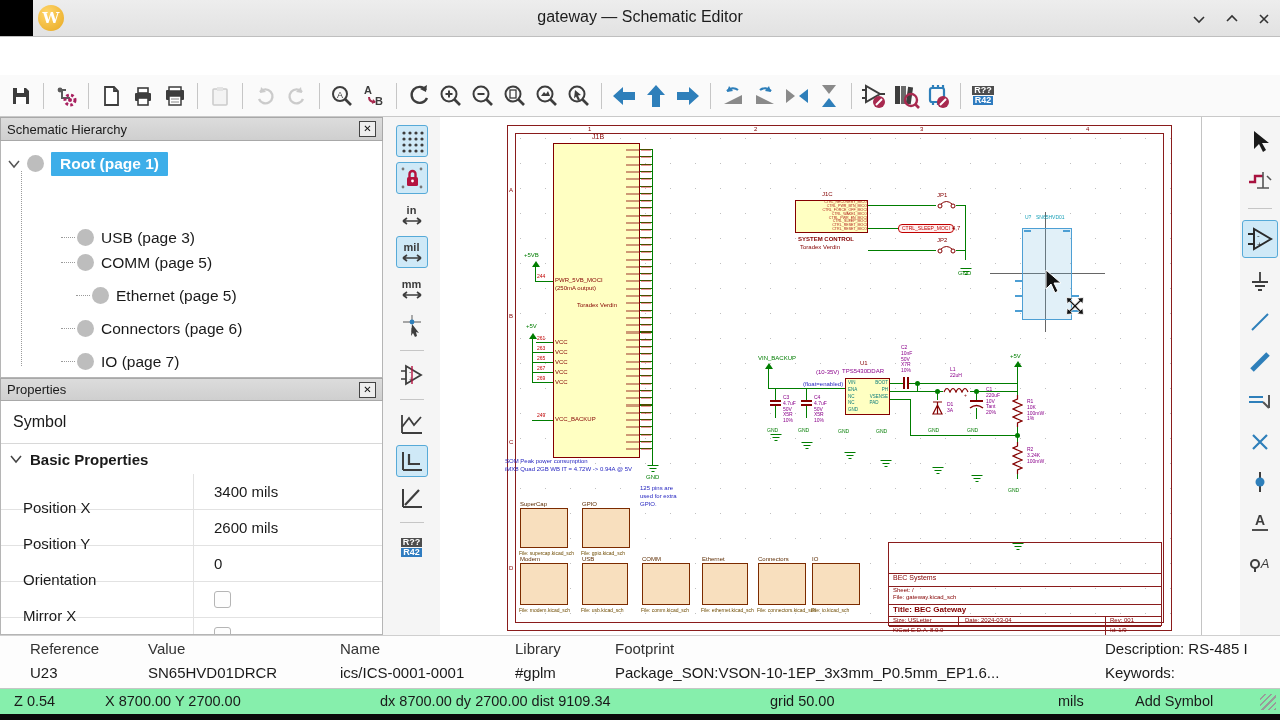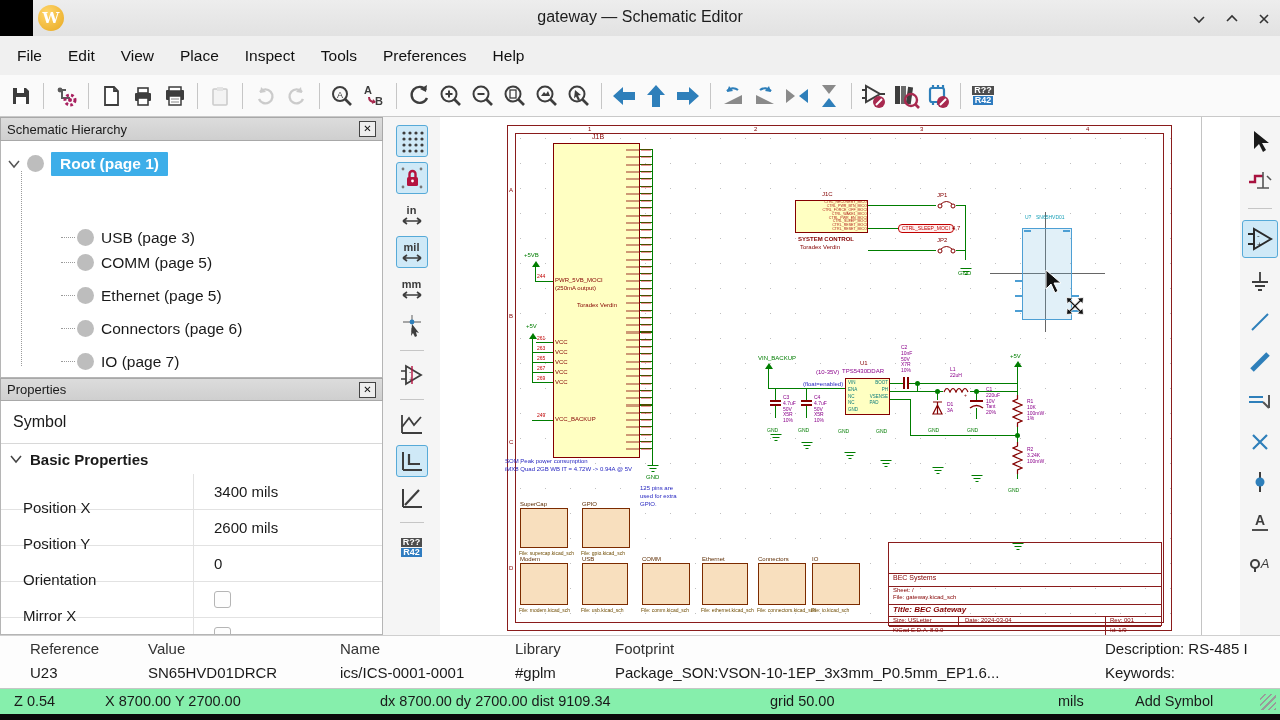--- a/index.html
+++ b/index.html
@@ -82,30 +82,20 @@
     <svg width="14" height="14">
         <polyline points="2,9 7,4 12,9" fill="none" stroke="#333" stroke-width="1.6"></polyline>
       </svg>
     </div>
   <div class="abs winbtn" style="left:1255px;">
     <svg width="14" height="14">
         <path d="M3 3 L11 11 M11 3 L3 11" stroke="#333" stroke-width="1.6"></path>
       </svg>
     </div>
 
-  <div class="abs menubar">
-    <span class="menuitem">File</span>
-    <span class="menuitem">Edit</span>
-    <span class="menuitem">View</span>
-    <span class="menuitem">Place</span>
-    <span class="menuitem">Inspect</span>
-    <span class="menuitem">Tools</span>
-    <span class="menuitem">Preferences</span>
-    <span class="menuitem">Help</span>
-  </div>
 
   <div class="abs toolbar">
     <span class="tbtn">
       <svg width="24" height="24">
           <path d="M4 4 h13 l3 3 v13 H4 z" fill="#3d3d3d"></path>
           <rect x="8" y="4" width="7" height="5" fill="#fff"></rect>
           <rect x="7" y="13" width="10" height="7" fill="#fff"></rect>
         </svg>
       </span>
     <span class="tsep"></span>
@@ -311,21 +301,21 @@
     <div class="abs treerow" style="left:60px;top:72px;margin-top:8px;">
       <span class="doth" style="width:14px;margin-right:2px;"></span>
       <span class="bullet"></span>
       <span>USB (page 3)</span>
     </div>
     <div class="abs treerow" style="left:60px;top:105px;">
       <span class="doth" style="width:14px;margin-right:2px;"></span>
       <span class="bullet"></span>
       <span>COMM (page 5)</span>
     </div>
-    <div class="abs treerow" style="left:60px;top:138px;">
+    <div class="abs treerow" style="left:75px;top:138px;">
       <span class="doth" style="width:14px;margin-right:2px;"></span>
       <span class="bullet"></span>
       <span>Ethernet (page 5)</span>
     </div>
     <div class="abs treerow" style="left:60px;top:171px;">
       <span class="doth" style="width:14px;margin-right:2px;"></span>
       <span class="bullet"></span>
       <span>Connectors (page 6)</span>
     </div>
     <div class="abs treerow" style="left:60px;top:204px;">
@@ -776,21 +766,21 @@
     <div class="abs sheetbox" style="left:372px;top:446px;width:48px;height:42px;"></div>
     <div class="abs t5 solive" style="left:371px;top:491px;">File: io.kicad_sch</div>
 
     <div class="abs" style="left:448px;top:425px;width:274px;height:84px;border:1px solid #8a1c1c;box-sizing:border-box;">
       <div style="height:30px;"></div>
       <div class="tbrow t7 sr" style="height:13px;padding-left:4px;">BEC Systems</div>
       <div class="tbrow" style="height:18px;padding-left:4px;">
         <div class="t6 sr">Sheet: /</div>
         <div class="t6 sr">File: gateway.kicad_sch</div>
       </div>
-      <div class="tbrow t8 sr" style="height:12px;padding-left:4px;font-weight:bold;font-style:italic;">Title: BEC Gateway</div>
+      <div class="tbrow t8 sr" style="height:12px;padding-left:4px;font-weight:bold;">Title: BEC Gateway</div>
       <div class="tbrow" style="height:10px;display:flex;">
         <div class="t6 sr" style="width:70px;padding-left:4px;border-right:1px solid #8a1c1c;box-sizing:border-box;">Size: USLetter</div>
         <div class="t6 sr" style="flex:1;padding-left:6px;">Date: 2024-03-04</div>
         <div class="t6 sr" style="width:56px;padding-left:4px;border-left:1px solid #8a1c1c;box-sizing:border-box;">Rev: 001</div>
       </div>
       <div class="tbrow" style="height:10px;display:flex;">
         <div class="t6 sr" style="flex:1;padding-left:4px;">KiCad E.D.A. 8.0.0</div>
         <div class="t6 sr" style="width:56px;padding-left:4px;border-left:1px solid #8a1c1c;box-sizing:border-box;">Id: 1/9</div>
       </div>
     </div>

